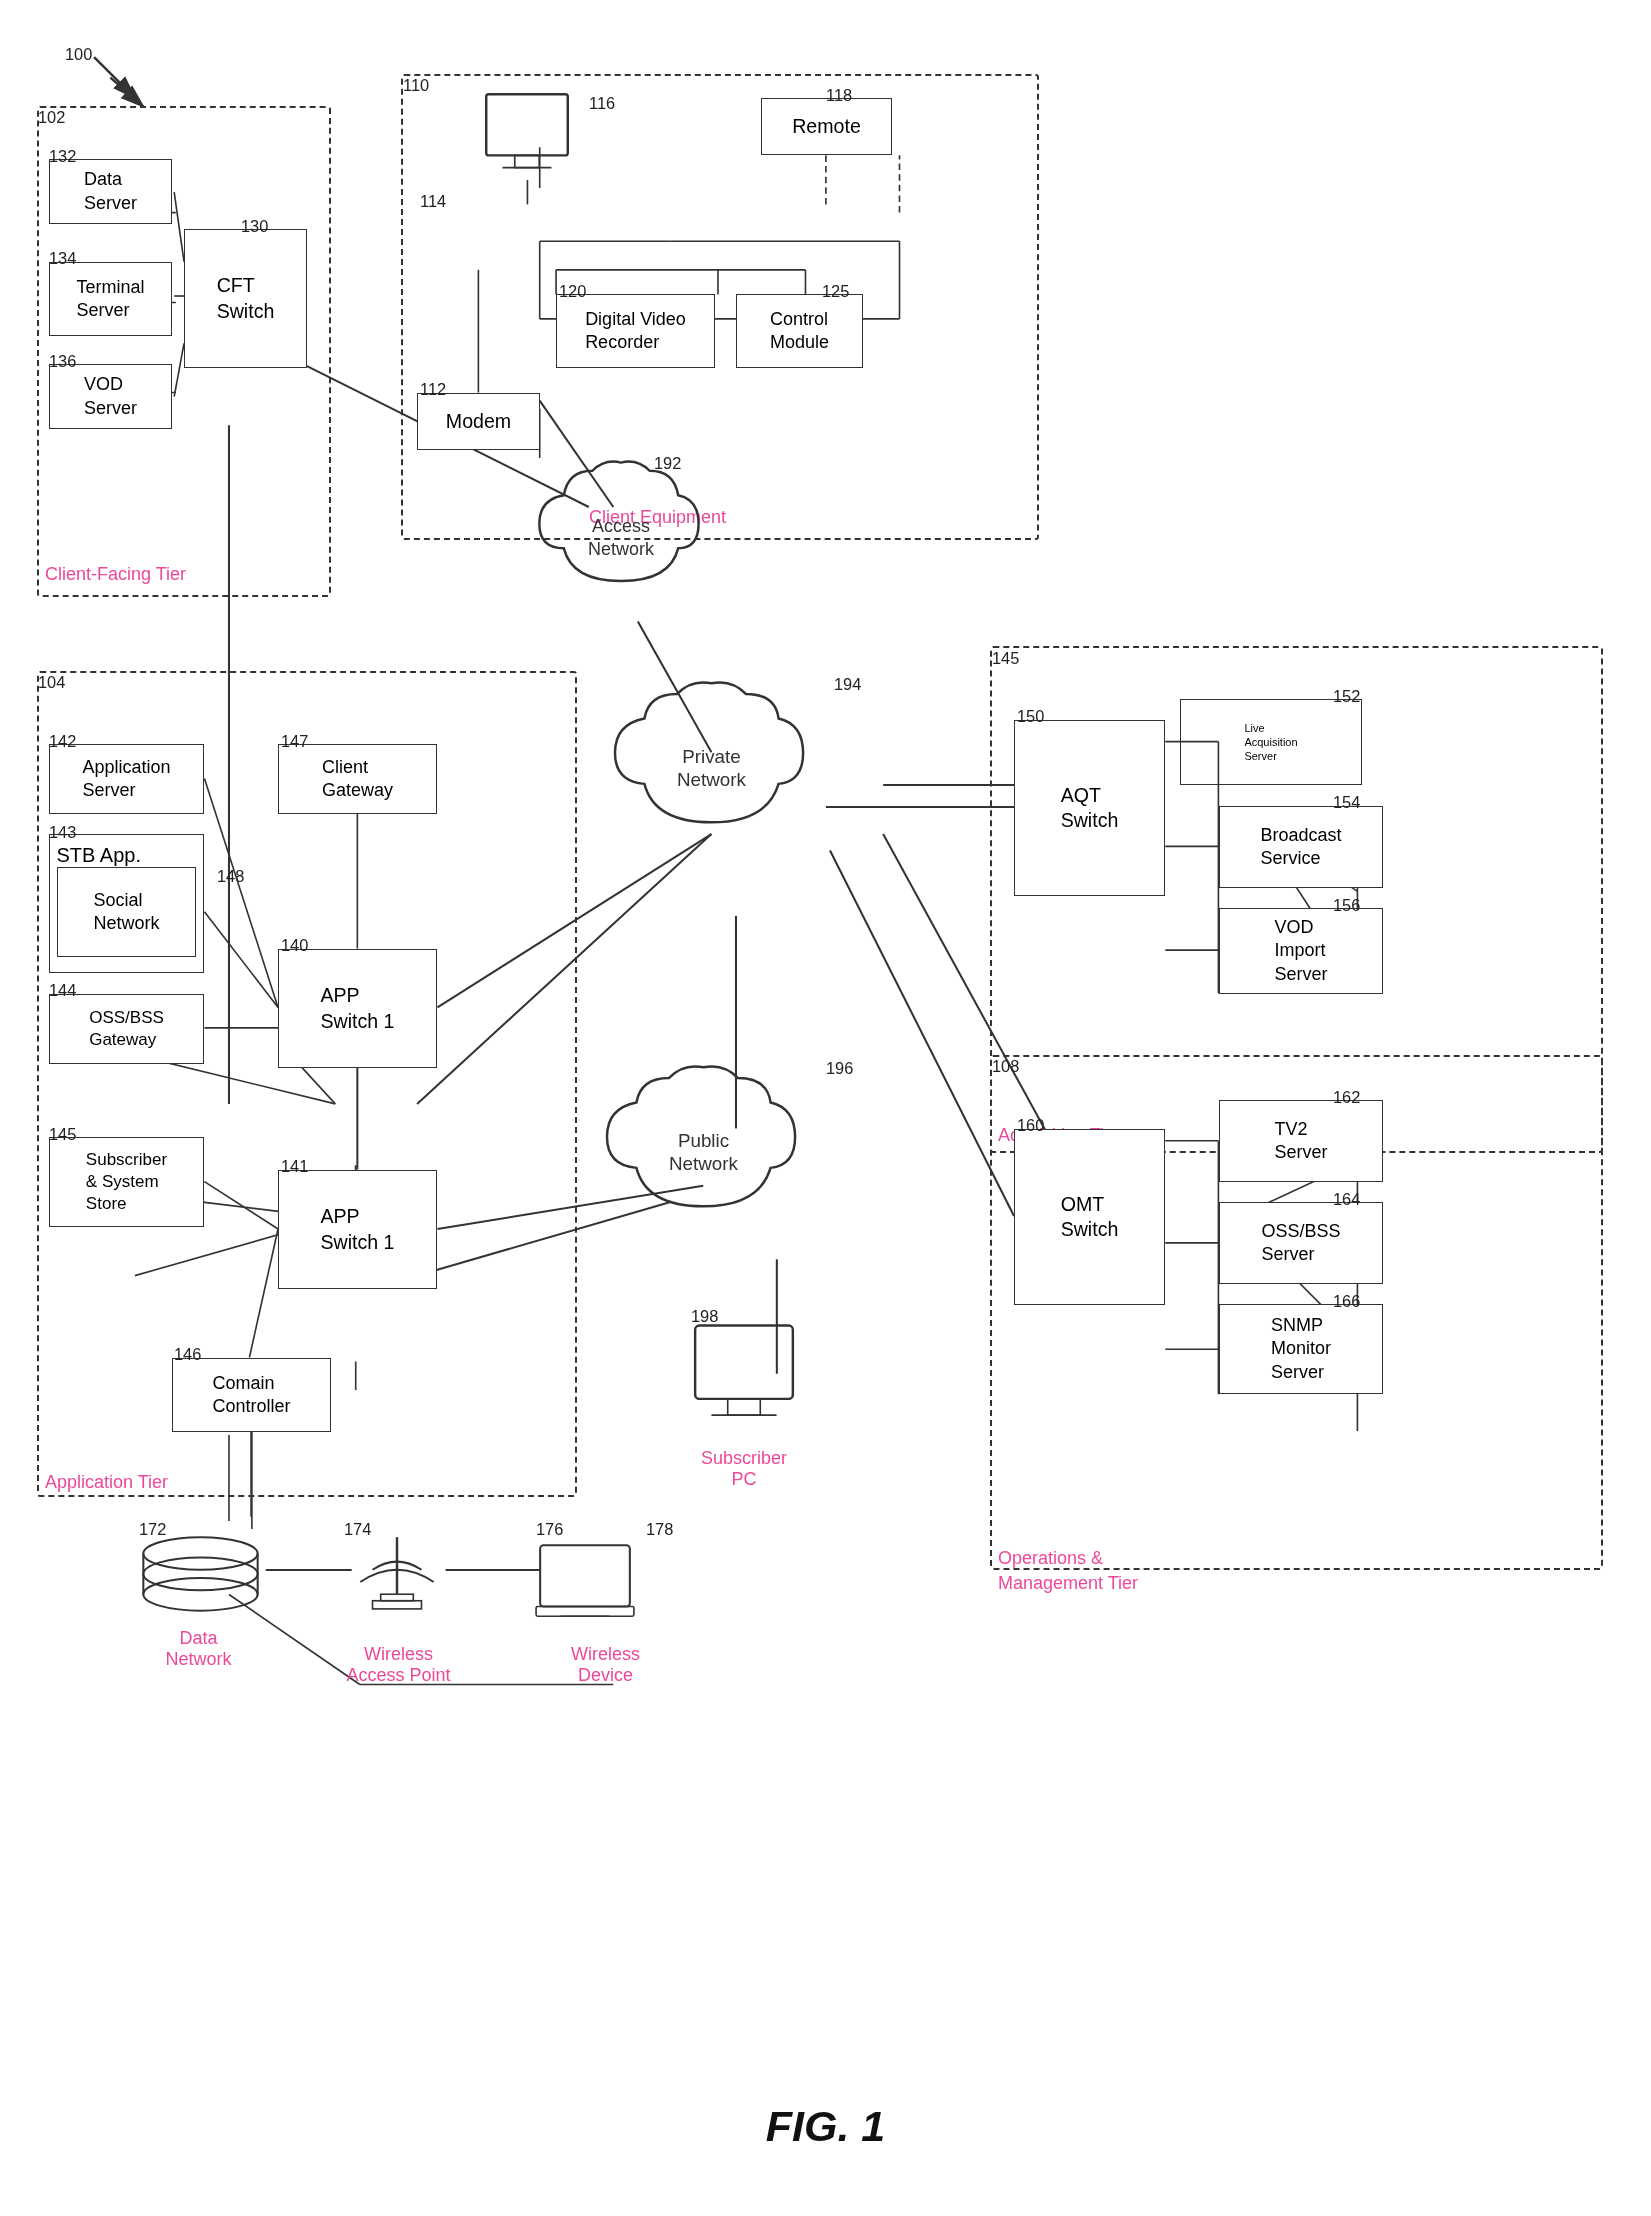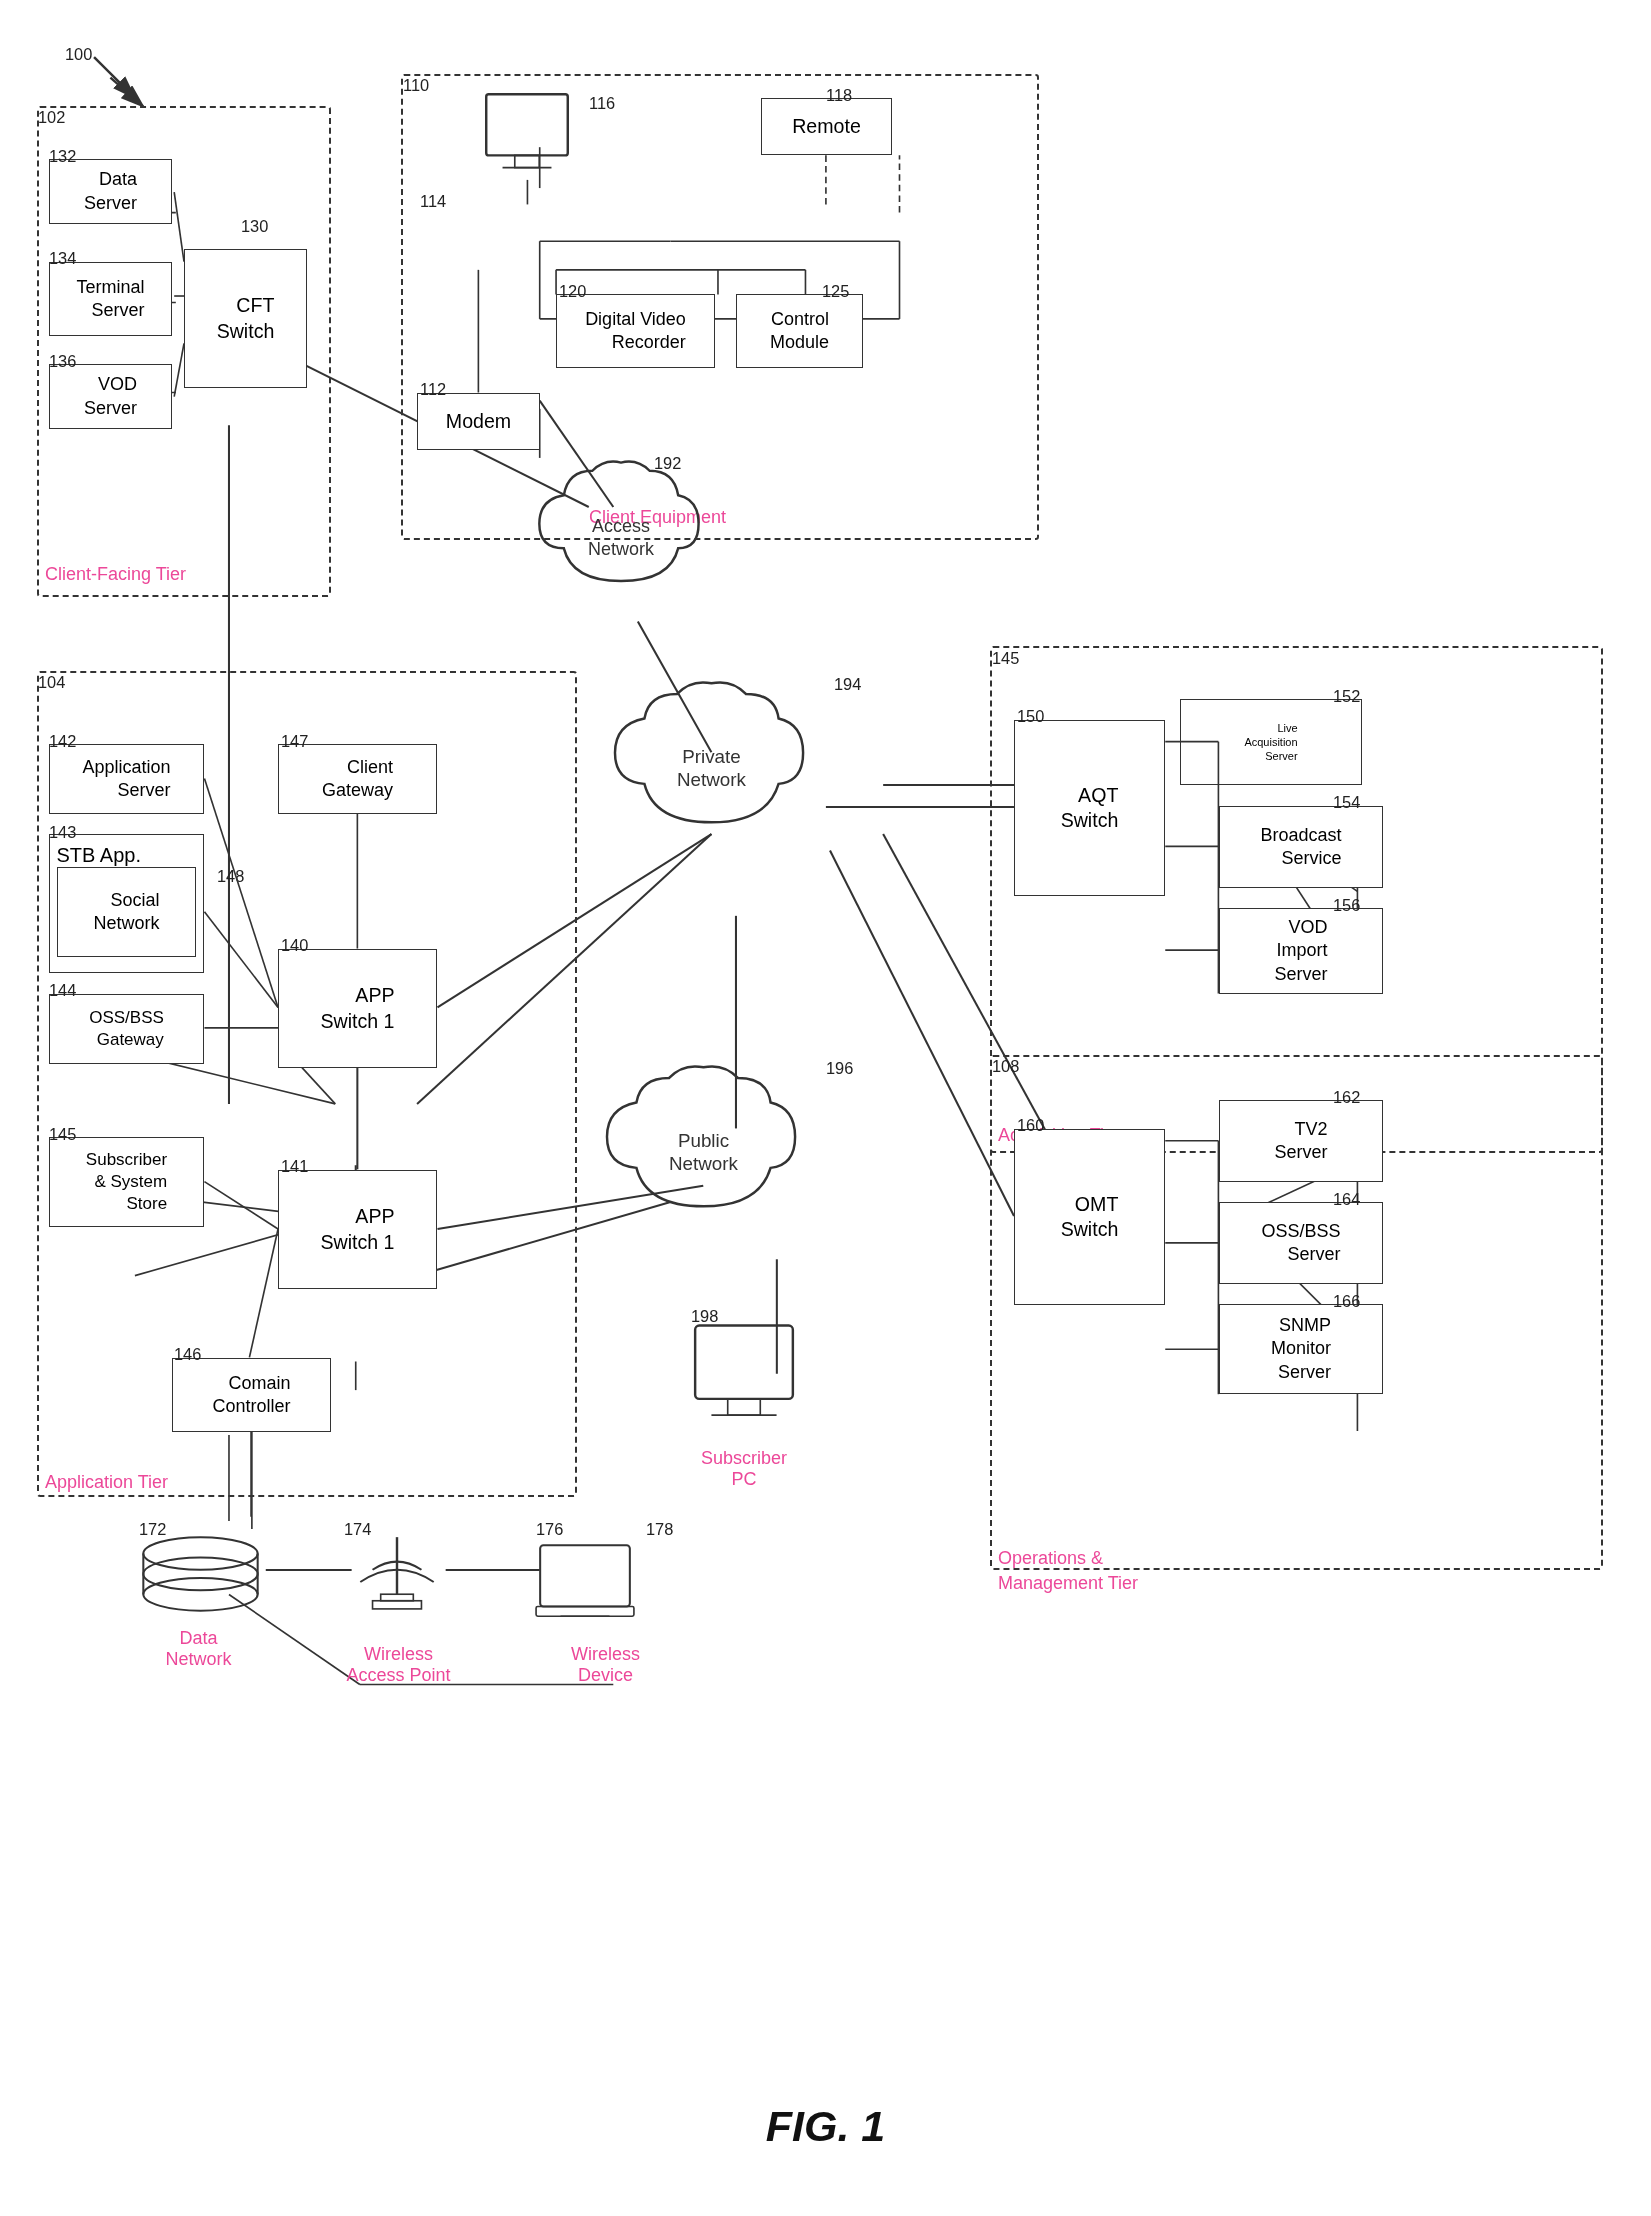--- a/index.html
+++ b/index.html
@@ -23,21 +23,21 @@
       border-radius: 3.3px;
     }
     
     .solid-box {
       position: absolute;
       border: 1.6px solid #333;
       background: #fff;
       display: flex;
       align-items: center;
       justify-content: center;
-      text-align: right;
+      text-align: left;
       font-size: 18px;
       line-height: 1.3;
     }
     .box-label {
       position: absolute;
       font-size: 18px;
       font-weight: normal;
       color: #ec4899;
     }
     .ref-num {
@@ -161,21 +161,21 @@
 
   <div class="solid-box" style="left:49px; top:159px; width:123px; height:65px; font-size:18px;">Data<br>Server</div>
   <span class="ref-num" style="left:49px; top:147px;">132</span>
 
   <div class="solid-box" style="left:49px; top:262px; width:123px; height:74px; font-size:18px;">Terminal<br>Server</div>
   <span class="ref-num" style="left:49px; top:249px;">134</span>
 
   <div class="solid-box" style="left:49px; top:364px; width:123px; height:65px; font-size:18px;">VOD<br>Server</div>
   <span class="ref-num" style="left:49px; top:352px;">136</span>
 
-  <div class="solid-box" style="left:184px; top:229px; width:123px; height:139px; font-size:19.6px;margin-top:20px;">CFT<br>Switch</div>
+  <div class="solid-box" style="left:184px; top:229px; width:123px; height:139px; font-size:19.6px;">CFT<br>Switch</div>
   <span class="ref-num" style="left:241px; top:217px;">130</span>
 
   <svg style="position:absolute; left:0; top:0; width:1651px; height:2216px; pointer-events:none;" viewBox="0 0 2019 2710" width="1651" height="2216">
     <line x1="213" y1="235" x2="225" y2="320" stroke="#333" stroke-width="2"></line>
     <line x1="213" y1="362" x2="225" y2="362" stroke="#333" stroke-width="2"></line>
     <line x1="213" y1="485" x2="225" y2="420" stroke="#333" stroke-width="2"></line>
   </svg>
 
   <div class="dashed-box" style="left:401px; top:74px; width:638px; height:466px;"></div>
   <span class="ref-num" style="left:403px; top:76px;">110</span>

